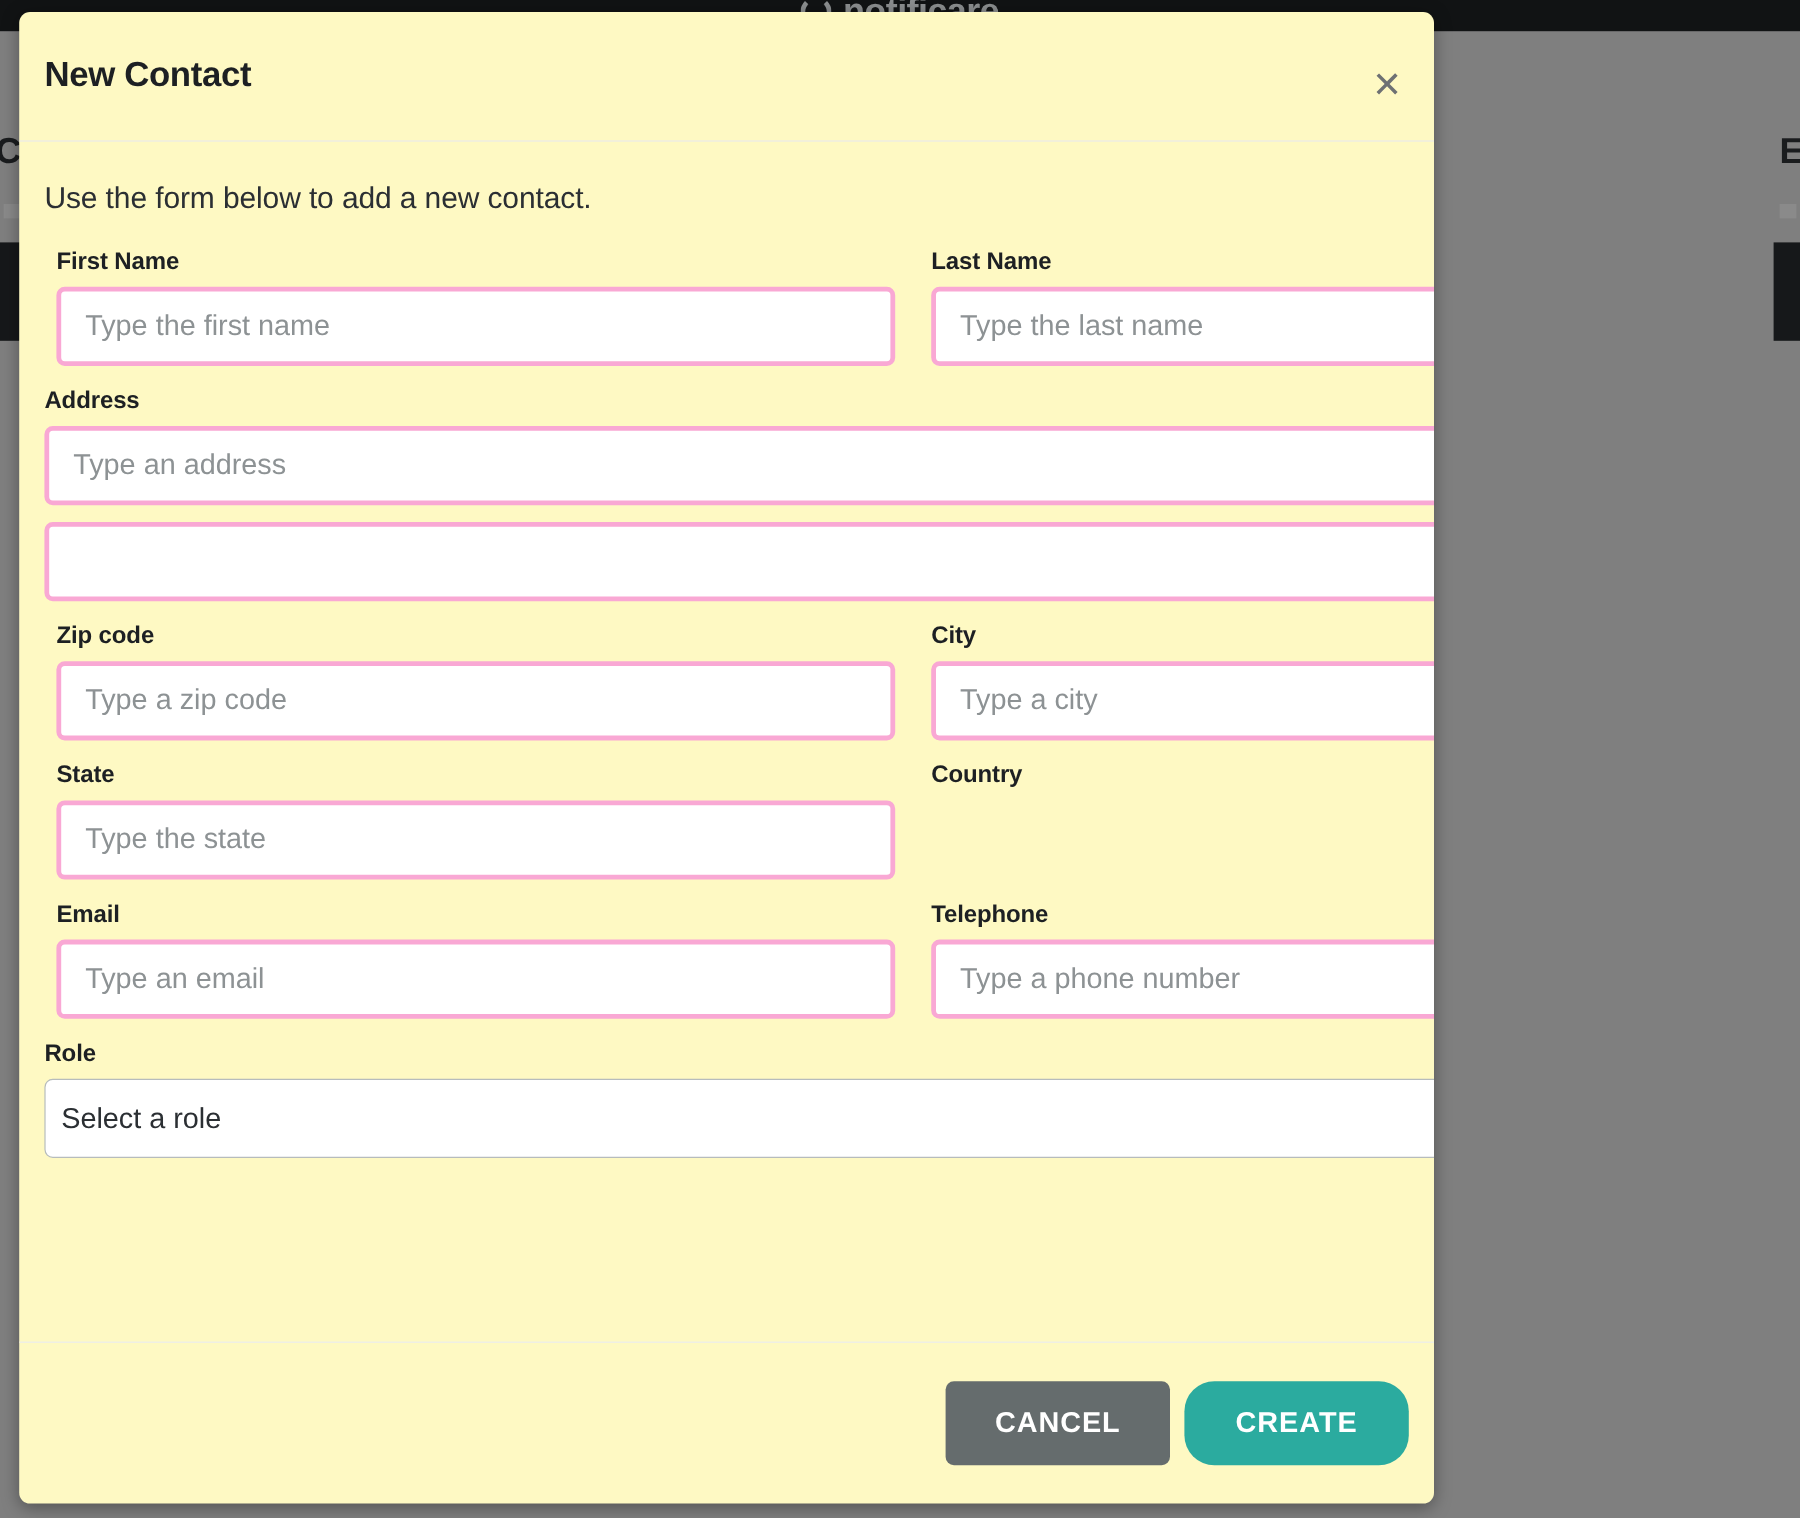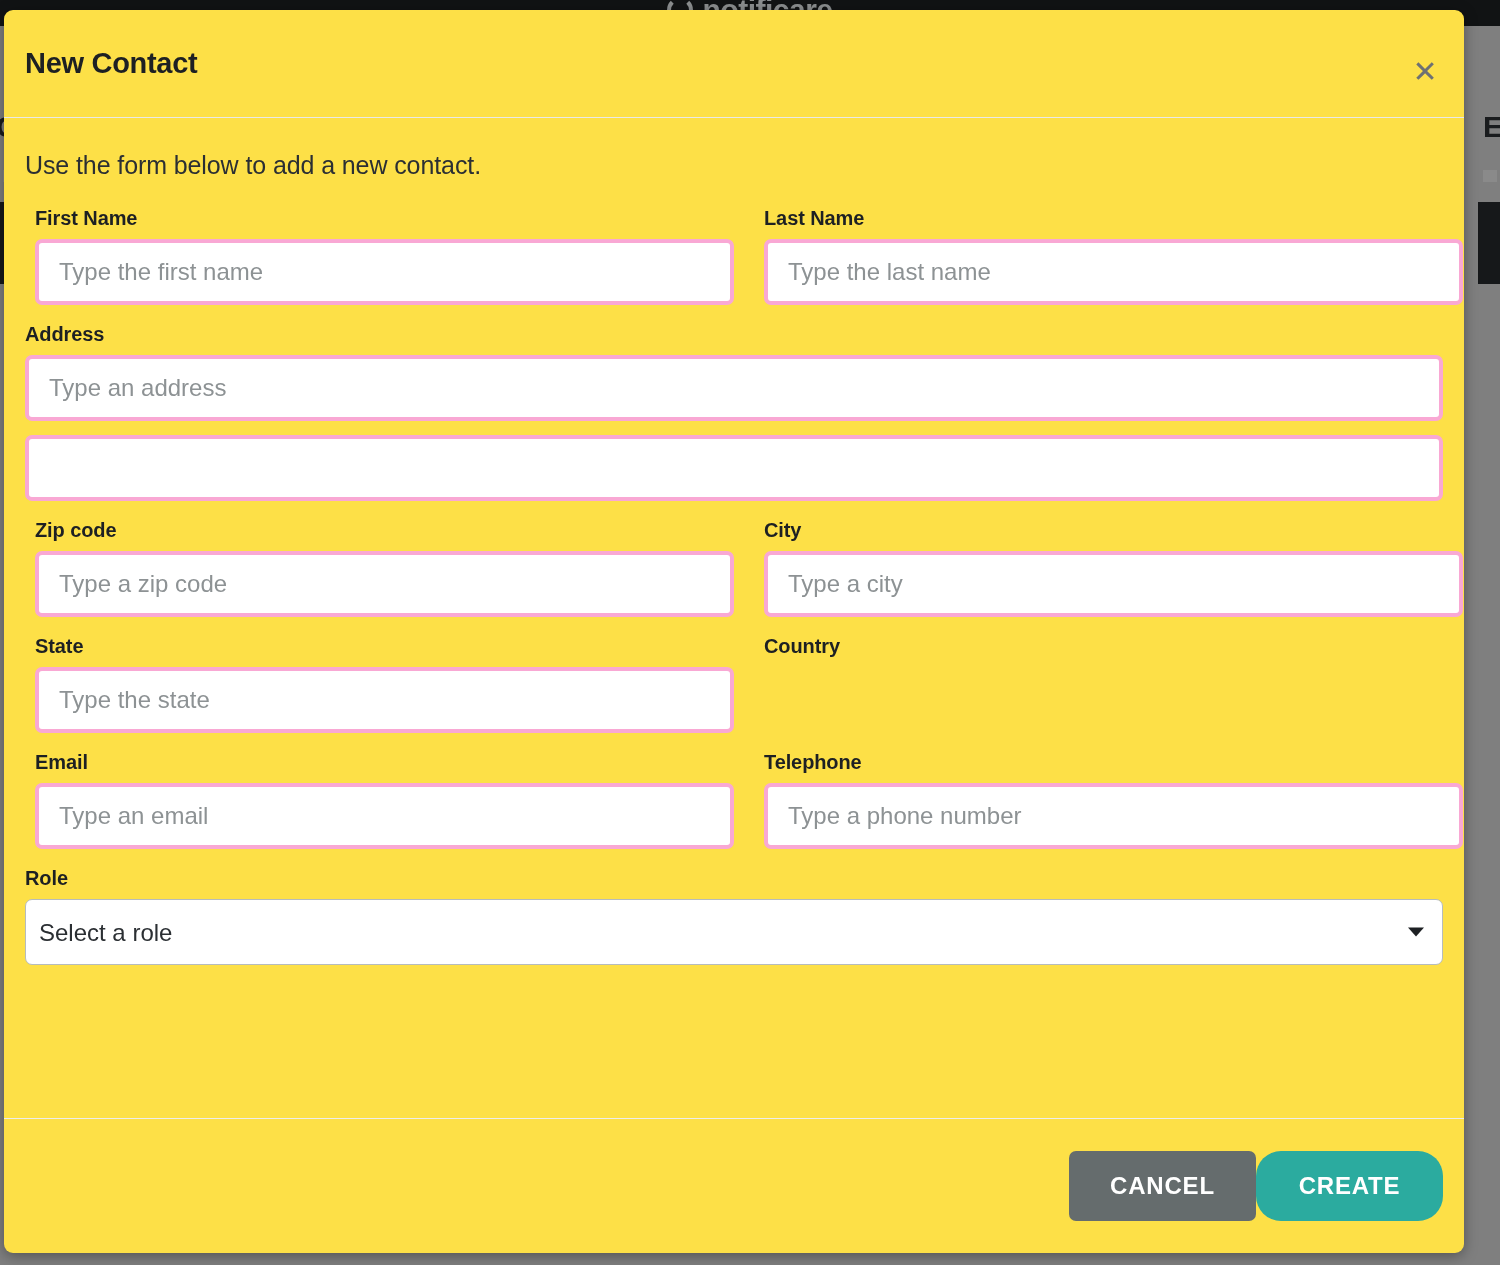--- a/index.html
+++ b/index.html
@@ -73,25 +73,25 @@
     width: 14px;
     height: 12px;
     background: rgba(255,255,255,0.09);
   }
   #bg-faint-left  { left: 3px; }
   #bg-faint-right { right: 3px; }
 
   
   #modal {
     position: absolute;
-    left: 4px;
+    left: 16px;
     top: 10px;
-    width: 1460px;
+    width: 1179px;
     height: 1243px;
-    background: #fde047;
+    background: #fef9c3;
     border-radius: 9px;
     box-shadow: 0 3px 14px rgba(0,0,0,0.35);
     display: flex;
     flex-direction: column;
     overflow: hidden;
   }
 
   #modal-header {
     height: 108px;
     flex: 0 0 108px;
@@ -203,20 +203,21 @@
   }
   .gap-row  { margin-bottom: 18px; }
 
   #modal-footer {
     flex: 0 0 135px;
     border-top: 1px solid #eceded;
     display: flex;
     align-items: center;
     justify-content: flex-end;
     padding-right: 21px;
+    gap: 12px;
   }
   .btn {
     height: 70px;
     min-width: 187px;
     border: none;
     border-radius: 7px;
     font-size: 24px;
     font-weight: bold;
     letter-spacing: 0.8px;
     color: #ffffff;

